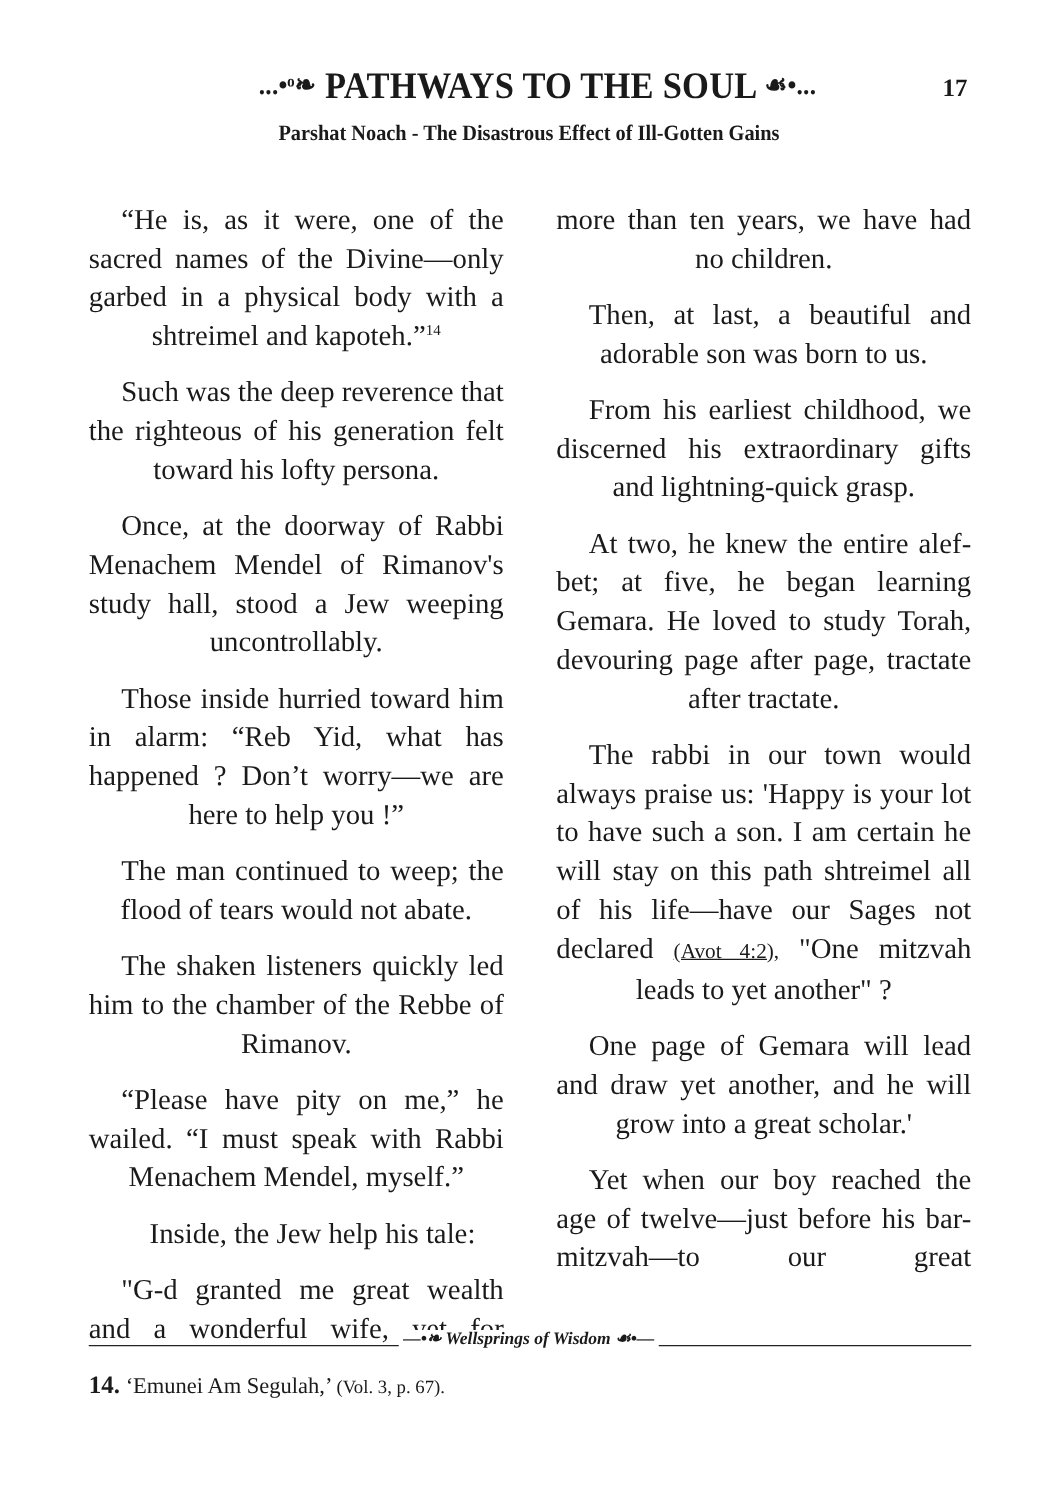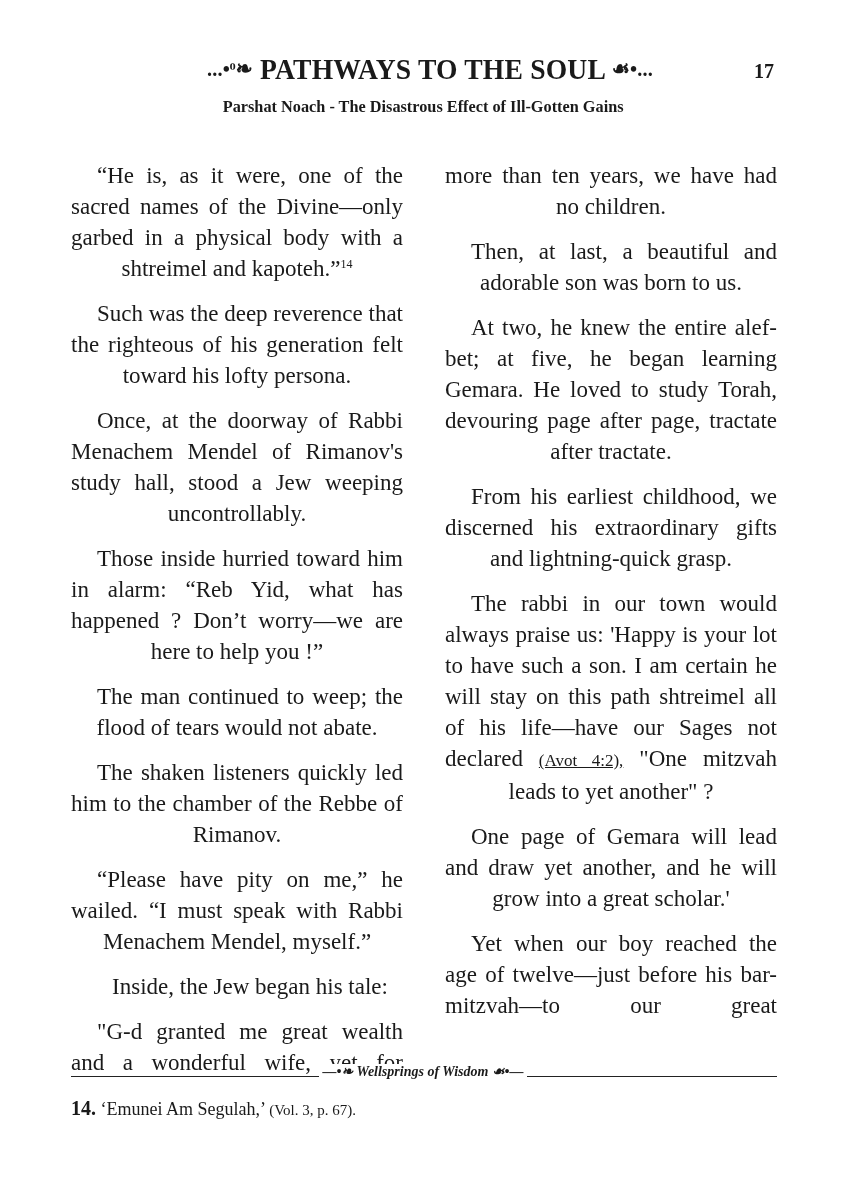--- a/index.html
+++ b/index.html
@@ -38,29 +38,29 @@
 <div class="subtitle">Parshat Noach - The Disastrous Effect of Ill-Gotten Gains</div>
 
 <div class="col left">
   <p><span>“He is, as it were, one of the sacred names of the Divine—only garbed in a physical body with a shtreimel and kapoteh.”</span><sup>14</sup></p>
   <p>Such was the deep reverence that the righteous of his generation felt toward his lofty persona.</p>
   <p>Once, at the doorway of Rabbi Menachem Mendel of Rimanov's study hall, stood a Jew weeping uncontrollably.</p>
   <p>Those inside hurried toward him in alarm: “Reb Yid, what has happened ? Don’t worry—we are here to help you !”</p>
   <p>The man continued to weep; the flood of tears would not abate.</p>
   <p>The shaken listeners quickly led him to the chamber of the Rebbe of Rimanov.</p>
   <p>“Please have pity on me,” he wailed. “I must speak with Rabbi Menachem Mendel, myself.”</p>
-  <p>Inside, the Jew began his tale:</p>
+  <p>Inside, the Jew help his tale:</p>
   <p class="last-justify">"G-d granted me great wealth and a wonderful wife, yet for</p>
 </div>
 
 <div class="col right">
   <p class="noindent">more than ten years, we have had no children.</p>
   <p>Then, at last, a beautiful and adorable son was born to us.</p>
+  <p>From his earliest childhood, we discerned his extraordinary gifts and lightning-quick grasp.</p>
   <p>At two, he knew the entire alef-bet; at five, he began learning Gemara. He loved to study Torah, devouring page after page, tractate after tractate.</p>
-  <p>From his earliest childhood, we discerned his extraordinary gifts and lightning-quick grasp.</p>
   <p><span>The rabbi in our town would always praise us: 'Happy is your lot to have such a son. I am certain he will stay on this path shtreimel all of his life—have our Sages not declared</span> <span class="ref">(Avot 4:2),</span> <span>"One mitzvah leads to yet another" ?</span></p>
   <p>One page of Gemara will lead and draw yet another, and he will grow into a great scholar.'</p>
   <p class="last-justify">Yet when our boy reached the age of twelve—just before his bar-mitzvah—to our great</p>
 </div>
 
 <div class="footer-rule"></div>
 <div class="footer-label">
   <span class="wrap">
     <span>—•❧</span>
     <span>Wellsprings of Wisdom</span>

